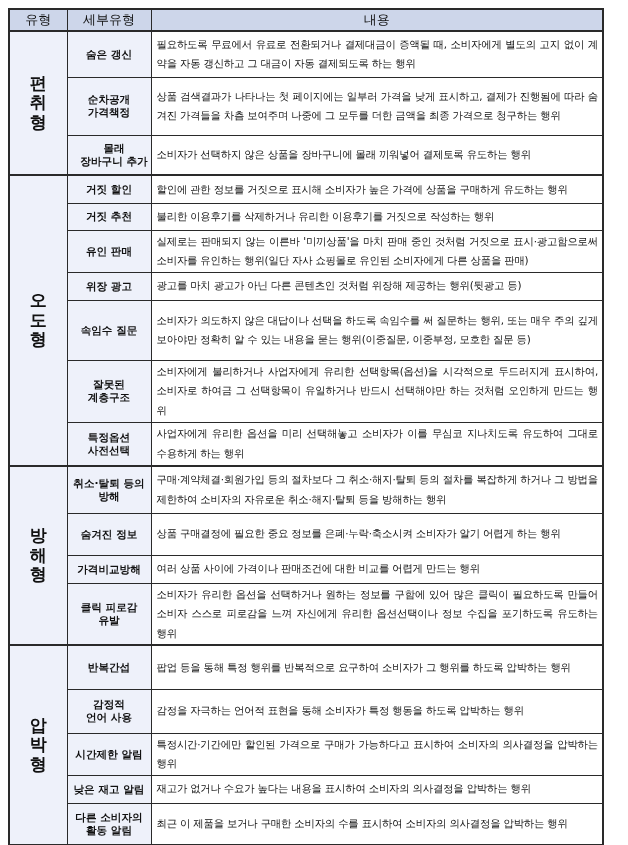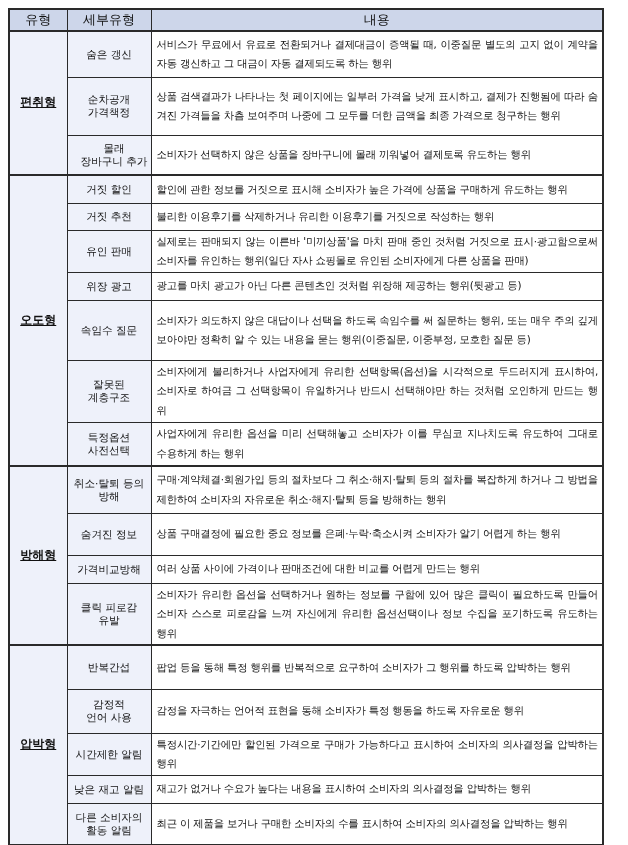--- a/index.html
+++ b/index.html
@@ -7,22 +7,22 @@
          font-family: "DejaVu Sans", "Liberation Sans", sans-serif; color: #111; }
   table.dp { position: absolute; left: 8px; top: 8px; width: 596px;
              border-collapse: collapse; table-layout: fixed;
              border: 2px solid #2a2a2a; }
   table.dp col.c1 { width: 58px; }
   table.dp col.c2 { width: 84px; }
   table.dp col.c3 { width: auto; }
   th { background: #cdd6ea; font-weight: normal; font-size: 13px; height: 20px;
        border: 1px solid #2a2a2a; border-bottom: 2px solid #2a2a2a; text-align: center; padding: 0; }
   td { border: 1px solid #2a2a2a; font-size: 10.4px; line-height: 19.5px; padding: 1px 4px 1px 5px; vertical-align: middle; }
-  td.type { background: #eef1fa; font-weight: bold; text-align: center; font-size: 12px; padding: 4px; text-decoration: underline; }
-  td.sub { background: #eef1fa; font-weight: normal; text-align: center; font-size: 10.6px; line-height: 13px; padding: 0 2px; }
+  td.type { background: #eef1fa; font-weight: bold; text-align: center; font-size: 17px; padding: 12px; }
+  td.sub { background: #eef1fa; font-weight: bold; text-align: center; font-size: 10.6px; line-height: 13px; padding: 0 2px; }
   td.desc { text-align: justify; letter-spacing: -0.2px; }
   tr.grp-start td { border-top: 2px solid #2a2a2a; }
 </style>
 </head>
 <body>
 
 <table class="dp">
   <colgroup>
       <col class="c1">
       <col class="c2">
@@ -32,21 +32,21 @@
     <tr>
       <th>유형</th>
       <th>세부유형</th>
       <th>내용</th>
     </tr>
   </thead>
   <tbody id="tbody">
       <tr class="grp-start" style="height: 46px;">
         <td class="type" rowspan="3">편취형</td>
         <td class="sub" style="white-space: pre-line;">숨은 갱신</td>
-        <td class="desc">서비스가 무료에서 유료로 전환되거나 결제대금이 증액될 때, 이중질문 별도의 고지 없이 계약을 자동 갱신하고 그 대금이 자동 결제되도록 하는 행위</td>
+        <td class="desc">필요하도록 무료에서 유료로 전환되거나 결제대금이 증액될 때, 소비자에게 별도의 고지 없이 계약을 자동 갱신하고 그 대금이 자동 결제되도록 하는 행위</td>
       </tr>
       <tr style="height: 58px;">
         <td class="sub" style="white-space: pre-line;">순차공개
 가격책정</td>
         <td class="desc">상품 검색결과가 나타나는 첫 페이지에는 일부러 가격을 낮게 표시하고, 결제가 진행됨에 따라 숨겨진 가격들을 차츰 보여주며 나중에 그 모두를 더한 금액을 최종 가격으로 청구하는 행위</td>
       </tr>
       <tr style="height: 40px;">
         <td class="sub" style="white-space: pre-line; padding-left: 12px;">몰래
 장바구니 추가</td>
         <td class="desc">소비자가 선택하지 않은 상품을 장바구니에 몰래 끼워넣어 결제토록 유도하는 행위</td>
@@ -102,21 +102,21 @@
         <td class="desc">소비자가 유리한 옵션을 선택하거나 원하는 정보를 구함에 있어 많은 클릭이 필요하도록 만들어 소비자 스스로 피로감을 느껴 자신에게 유리한 옵션선택이나 정보 수집을 포기하도록 유도하는 행위</td>
       </tr>
       <tr class="grp-start" style="height: 44px;">
         <td class="type" rowspan="5">압박형</td>
         <td class="sub" style="white-space: pre-line;">반복간섭</td>
         <td class="desc">팝업 등을 통해 특정 행위를 반복적으로 요구하여 소비자가 그 행위를 하도록 압박하는 행위</td>
       </tr>
       <tr style="height: 44px; margin-top: 36px;">
         <td class="sub" style="white-space: pre-line;">감정적
 언어 사용</td>
-        <td class="desc">감정을 자극하는 언어적 표현을 통해 소비자가 특정 행동을 하도록 자유로운 행위</td>
+        <td class="desc">감정을 자극하는 언어적 표현을 통해 소비자가 특정 행동을 하도록 압박하는 행위</td>
       </tr>
       <tr style="height: 42px;">
         <td class="sub" style="white-space: pre-line;">시간제한 알림</td>
         <td class="desc">특정시간·기간에만 할인된 가격으로 구매가 가능하다고 표시하여 소비자의 의사결정을 압박하는 행위</td>
       </tr>
       <tr style="height: 28px;">
         <td class="sub" style="white-space: pre-line;">낮은 재고 알림</td>
         <td class="desc">재고가 없거나 수요가 높다는 내용을 표시하여 소비자의 의사결정을 압박하는 행위</td>
       </tr>
       <tr style="height: 42px;">

